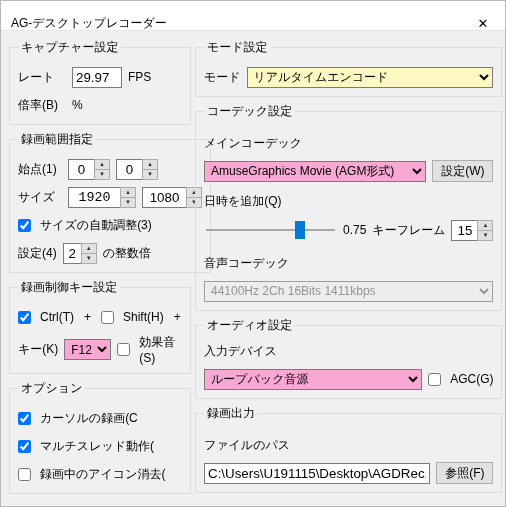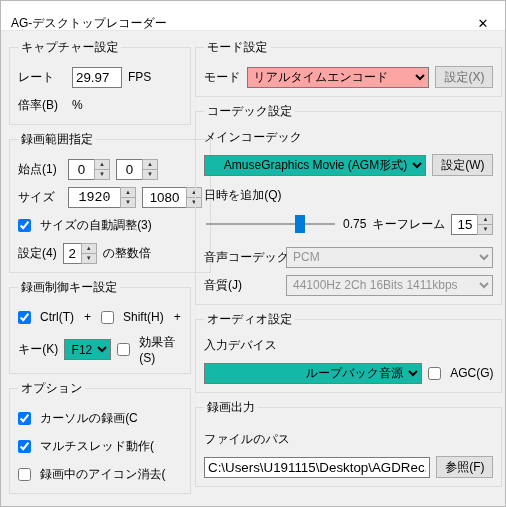--- a/index.html
+++ b/index.html
@@ -91,25 +91,25 @@
     font-size: 6px;
     line-height: 8px;
     text-align: center;
     color: #333;
   }
   .spin .spbtn + .spbtn { border-top: 1px solid #acacac; }
   input[type="checkbox"] { margin: 0 3px 0 0; width: 13px; height: 13px; vertical-align: middle; }
   select {
     height: 21px;
     border: 1px solid #7a7a7a;
-    background: #fca5a5;
+    background: #fef9c3;
     font: inherit;
     padding: 0 2px;
   }
-  select.white { background: #14b8a6; text-align: right; }
+  select.white { background: #f9a8d4; }
   select.disabled { color: #6d6d6d; background: #ececec; }
   .btn {
     height: 22px;
     border: 1px solid #adadad;
     background: #e1e1e1;
     padding: 0 8px;
     font: inherit;
     display: inline-flex;
     align-items: center;
     justify-content: center;
@@ -253,27 +253,26 @@
 
     <div class="col col-right">
 
       <fieldset>
         <legend>モード設定</legend>
         <div class="row">
           <span class="lbl">モード</span>
           <select style="flex:1">
             <option>リアルタイムエンコード</option>
           </select>
-          <button class="btn disabled" disabled="">設定(X)</button>
         </div>
       </fieldset>
 
       <fieldset>
         <legend>コーデック設定</legend>
-        <div class="row" style="margin-top:2px">
+        <div class="row" style="margin-top:8px">
           <span class="lbl">メインコーデック</span>
         </div>
         <div class="row">
           <select class="white" style="flex:1">
             <option>AmuseGraphics Movie (AGM形式)</option>
           </select>
           <button class="btn">設定(W)</button>
         </div>
         <div class="row" style="margin-top:8px">
           <span class="lbl">日時を追加(Q)</span>
@@ -287,26 +286,22 @@
               <input style="width: 26px;" value="15">
               <span class="spbtns">
                   <span class="spbtn">▲</span>
                   <span class="spbtn">▼</span>
                 </span>
             </span>
           </div>
         </div>
         <div class="row" style="margin-top:10px">
           <span class="lbl" style="width:76px">音声コーデック</span>
-          <select class="disabled" disabled="" style="flex:1">
-            <option>PCM</option>
-          </select>
-        </div>
-        <div class="row">
-          <span class="lbl" style="width:76px">音質(J)</span>
+        </div>
+        <div class="row">
           <select class="disabled" disabled="" style="flex:1">
             <option>44100Hz 2Ch 16Bits 1411kbps</option>
           </select>
         </div>
       </fieldset>
 
       <fieldset>
         <legend>オーディオ設定</legend>
         <div class="row" style="margin-top:2px">
           <span class="lbl">入力デバイス</span>

